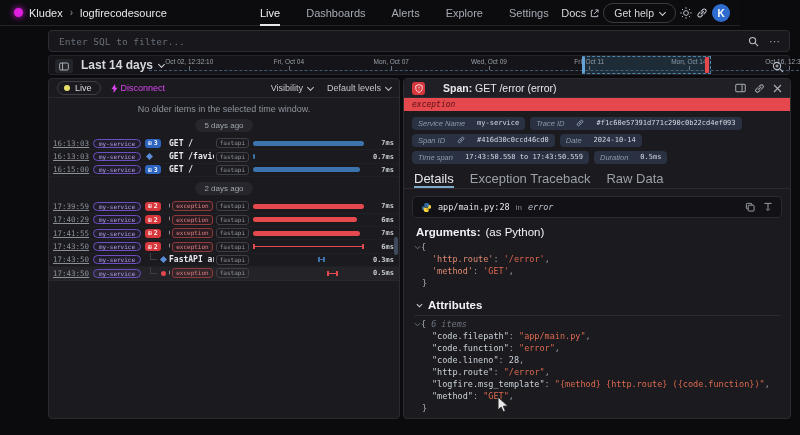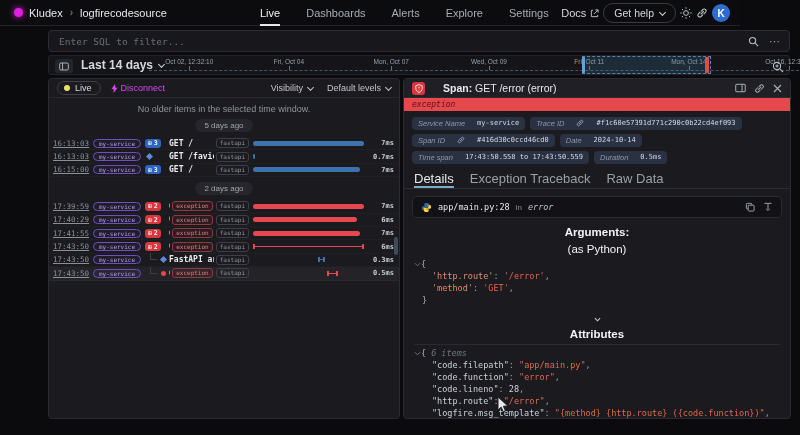--- a/index.html
+++ b/index.html
@@ -97,21 +97,21 @@
   .meta-label{font-size:7.5px;font-style:italic;color:#8e99ad;white-space:nowrap;}
   .meta-value{font-family:"DejaVu Sans Mono",monospace;font-size:7px;color:#d5dbe6;white-space:nowrap;}
   .detail-tabs{display:flex;gap:16px;padding:0 10px;border-bottom:1px solid #2b2b31;height:19px;}
   .detail-tab{display:flex;align-items:center;font-size:13px;color:#9aa0a8;border-bottom:2px solid transparent;}
   .detail-tab.active{color:#e6e8ec;border-bottom-color:#7fa8c9;}
   .code-card{margin:7px 8px;background:#111116;border:1px solid #2b2b31;border-radius:5px;height:22px;display:flex;align-items:center;gap:6px;padding:0 8px;}
   .cc-file{font-family:"DejaVu Sans Mono",monospace;font-size:8.5px;color:#e3e6ea;}
   .cc-in{font-size:8px;color:#8b8f98;}
   .cc-fn{font-family:"DejaVu Sans Mono",monospace;font-style:italic;font-size:8.5px;color:#b9bec7;}
   .cc-icons{margin-left:auto;display:flex;gap:8px;color:#a6abb3;}
-  .sec-heading{margin:8px 12px 3px;font-size:11.5px;color:#f2f3f5;display:flex;align-items:center;gap:5px;flex-direction:column;}
+  .sec-heading{margin:8px 12px 3px;font-size:11.5px;color:#f2f3f5;display:flex;align-items:center;gap:5px;}
   .sec-heading b{font-weight:bold;}
   .sec-heading .light{font-weight:normal;}
   .hr{height:1px;background:#2a2a30;margin:4px 10px 2px;}
   .codeblock{padding:0 12px 2px 10px;}
   .code-line{display:flex;align-items:center;font-family:"DejaVu Sans Mono",monospace;font-size:8.5px;line-height:12px;white-space:pre;}
   .brace{color:#aab0b8;}
   .punct{color:#9aa0a8;}
   .code-entry{padding-left:18px;}
   .pykey{color:#e28b70;}
   .pyval{color:#e0664e;}

